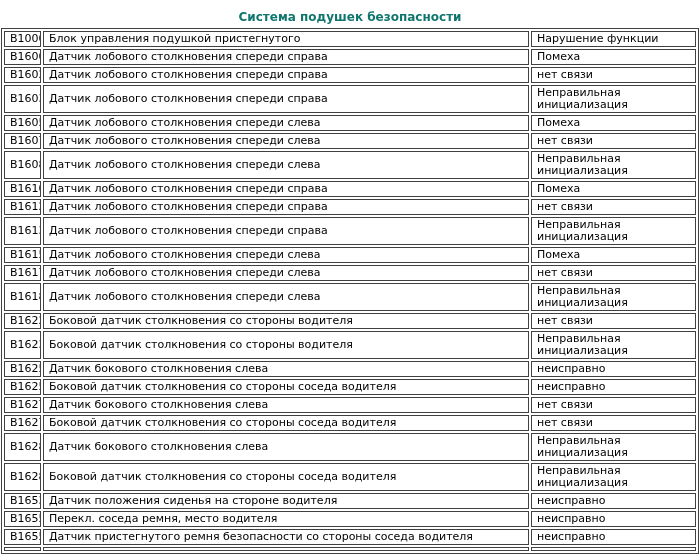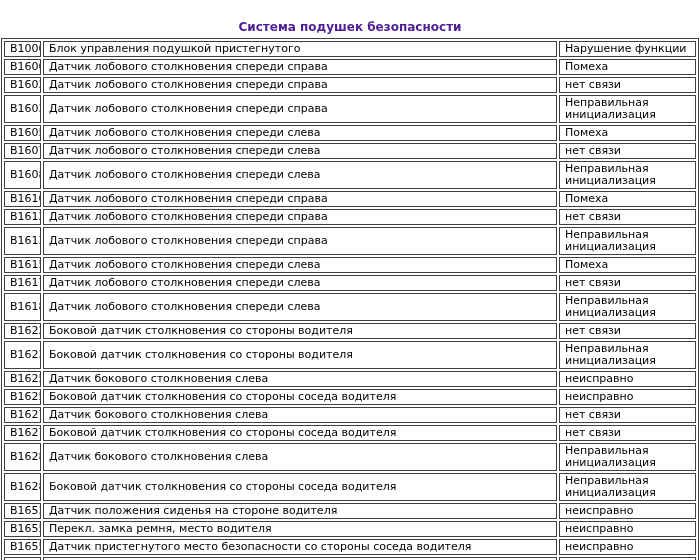--- a/index.html
+++ b/index.html
@@ -14,22 +14,22 @@
   .page {
     width: 700px;
     height: 560px;
     overflow: hidden;
   }
   .page-title {
     text-align: center;
     font-weight: bold;
     font-size: 12px;
     line-height: 13px;
-    color: #4c1d95;
-    margin: 21px 0 4px 0;
+    color: #0f766e;
+    margin: 11px 0 4px 0;
   }
   table.codes {
     table-layout: fixed;
     width: 698px;
     margin-left: 1px;
     border-collapse: separate;
     border-spacing: 2px;
     border: 1px solid #404040;
     background: #ffffff;
   }
@@ -39,21 +39,21 @@
     color: #000000;
     font-size: 11px;
     line-height: 12px;
     padding: 1px 4px 1px 5px;
     vertical-align: middle;
     box-sizing: border-box;
     overflow: hidden;
   }
   td.cell-code  { width: 37px;  white-space: nowrap; }
   td.cell-desc  { width: auto; }
-  td.cell-fault { width: 137px; }
+  td.cell-fault { width: 165px; }
 </style>
 </head>
 <body>
 
 <div class="page">
 
   <div class="page-title">Система подушек безопасности</div>
 
   <table class="codes">
     <tbody>
@@ -184,27 +184,27 @@
     </tr>
 
     <tr>
       <td class="cell-code">B1653</td>
       <td class="cell-desc">Датчик положения сиденья на стороне водителя</td>
       <td class="cell-fault">неисправно</td>
     </tr>
 
     <tr>
       <td class="cell-code">B1655</td>
-      <td class="cell-desc">Перекл. замка ремня, место водителя</td>
+      <td class="cell-desc">Перекл. соседа ремня, место водителя</td>
       <td class="cell-fault">неисправно</td>
     </tr>
 
     <tr>
       <td class="cell-code">B1655</td>
-      <td class="cell-desc">Датчик пристегнутого место безопасности со стороны соседа водителя</td>
+      <td class="cell-desc">Датчик пристегнутого ремня безопасности со стороны соседа водителя</td>
       <td class="cell-fault">неисправно</td>
     </tr>
 
     <tr>
       <td class="cell-code"></td>
       <td class="cell-desc"></td>
       <td class="cell-fault"></td>
     </tr>
   </tbody>
   </table>

